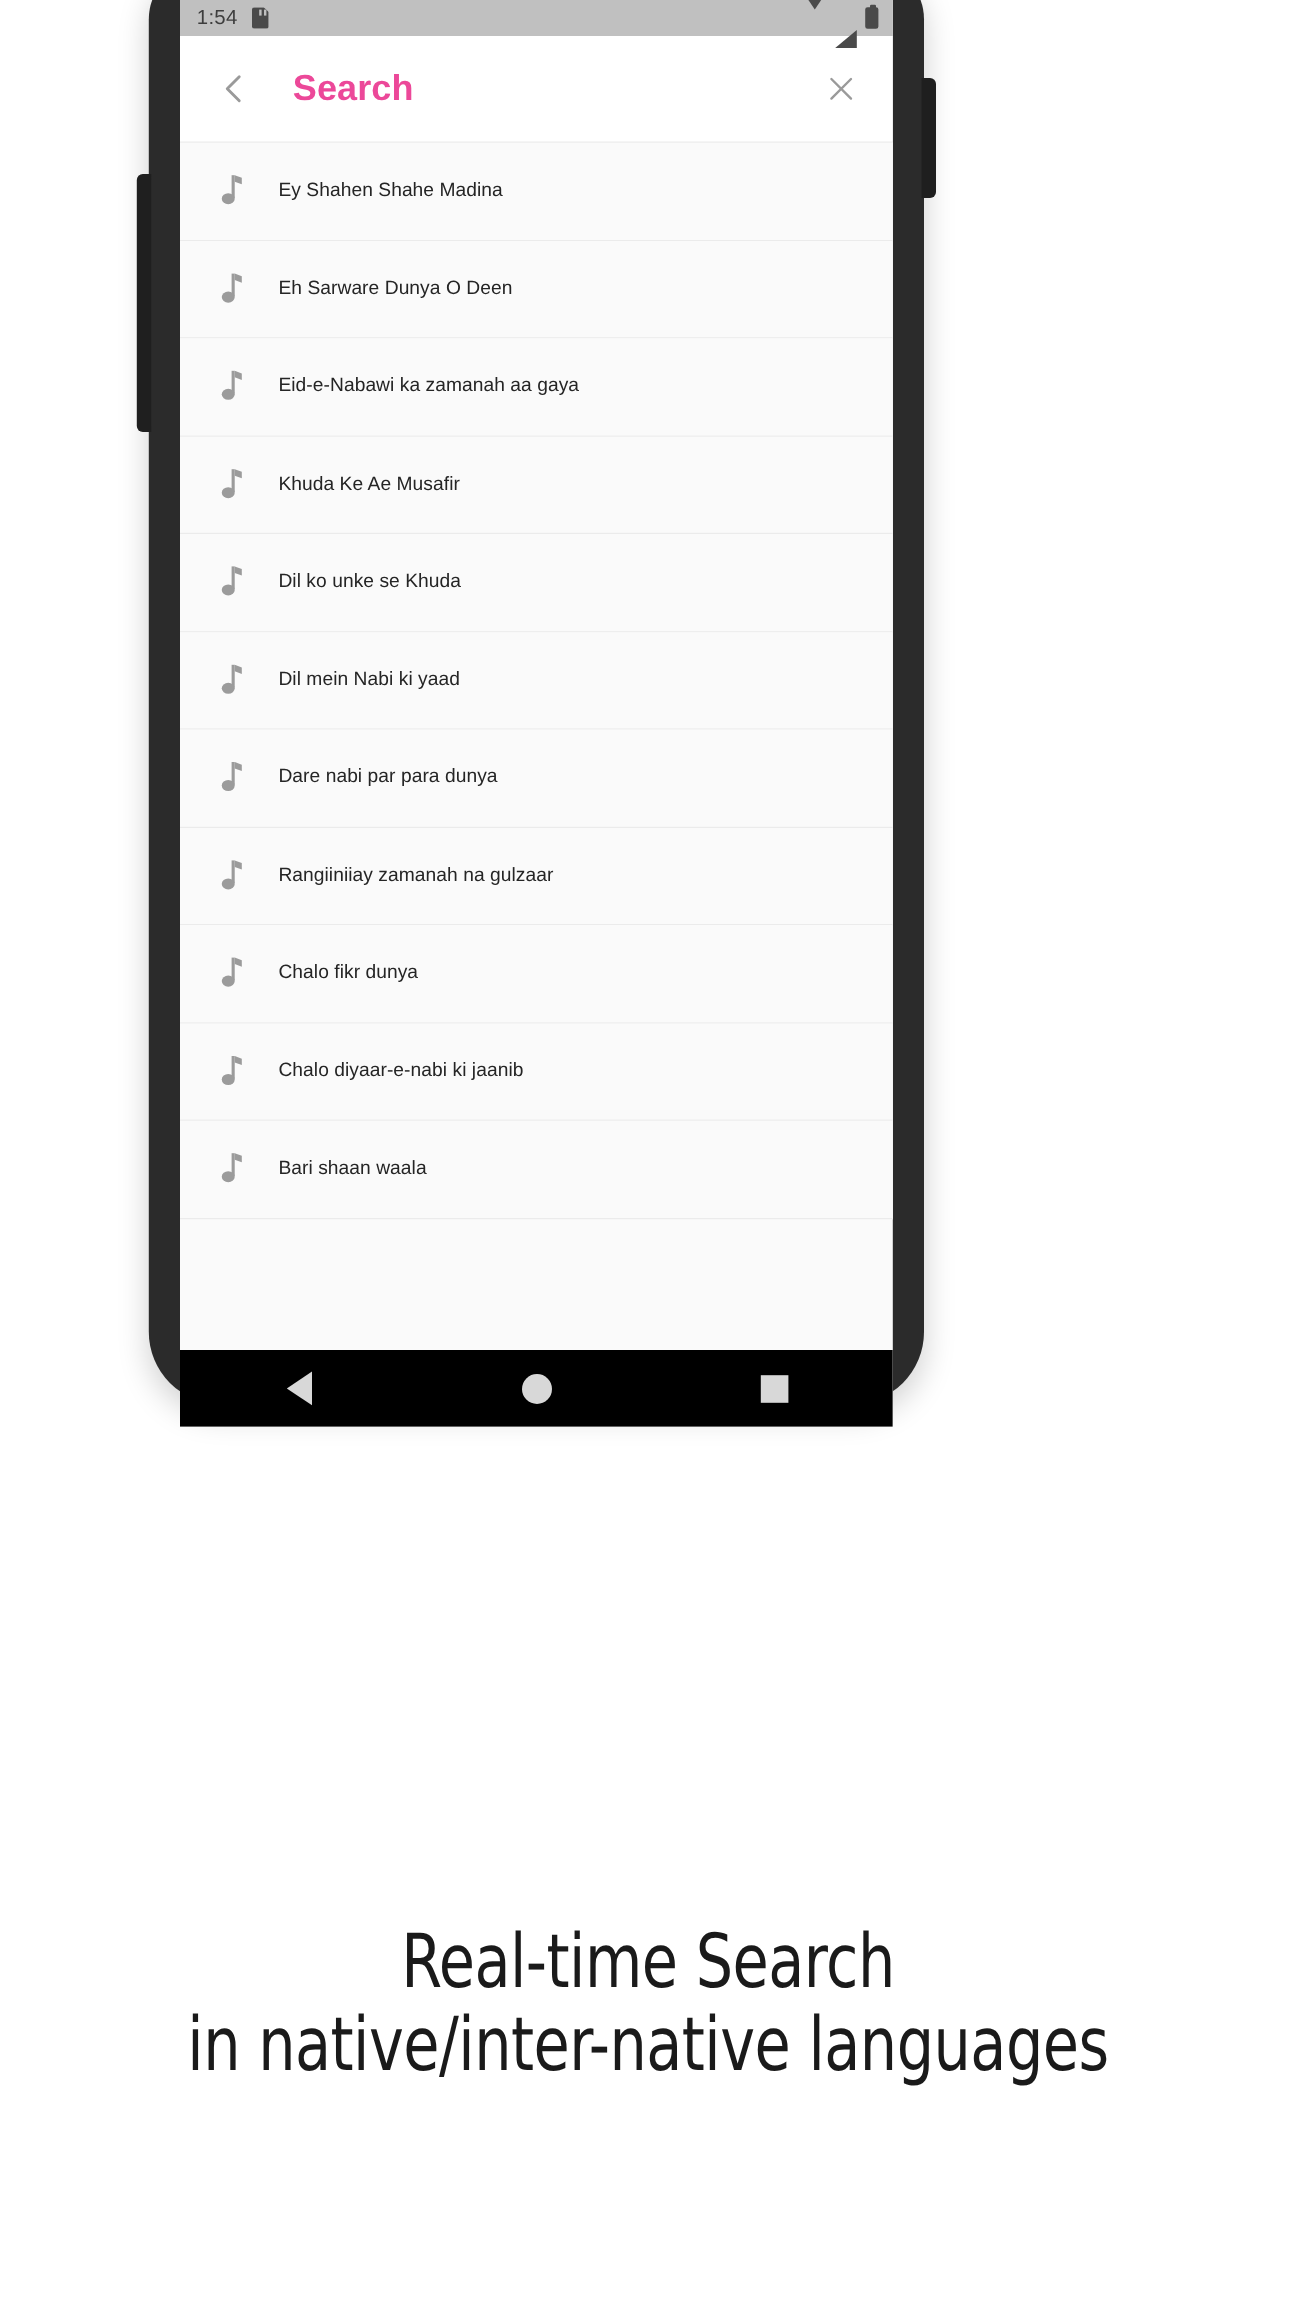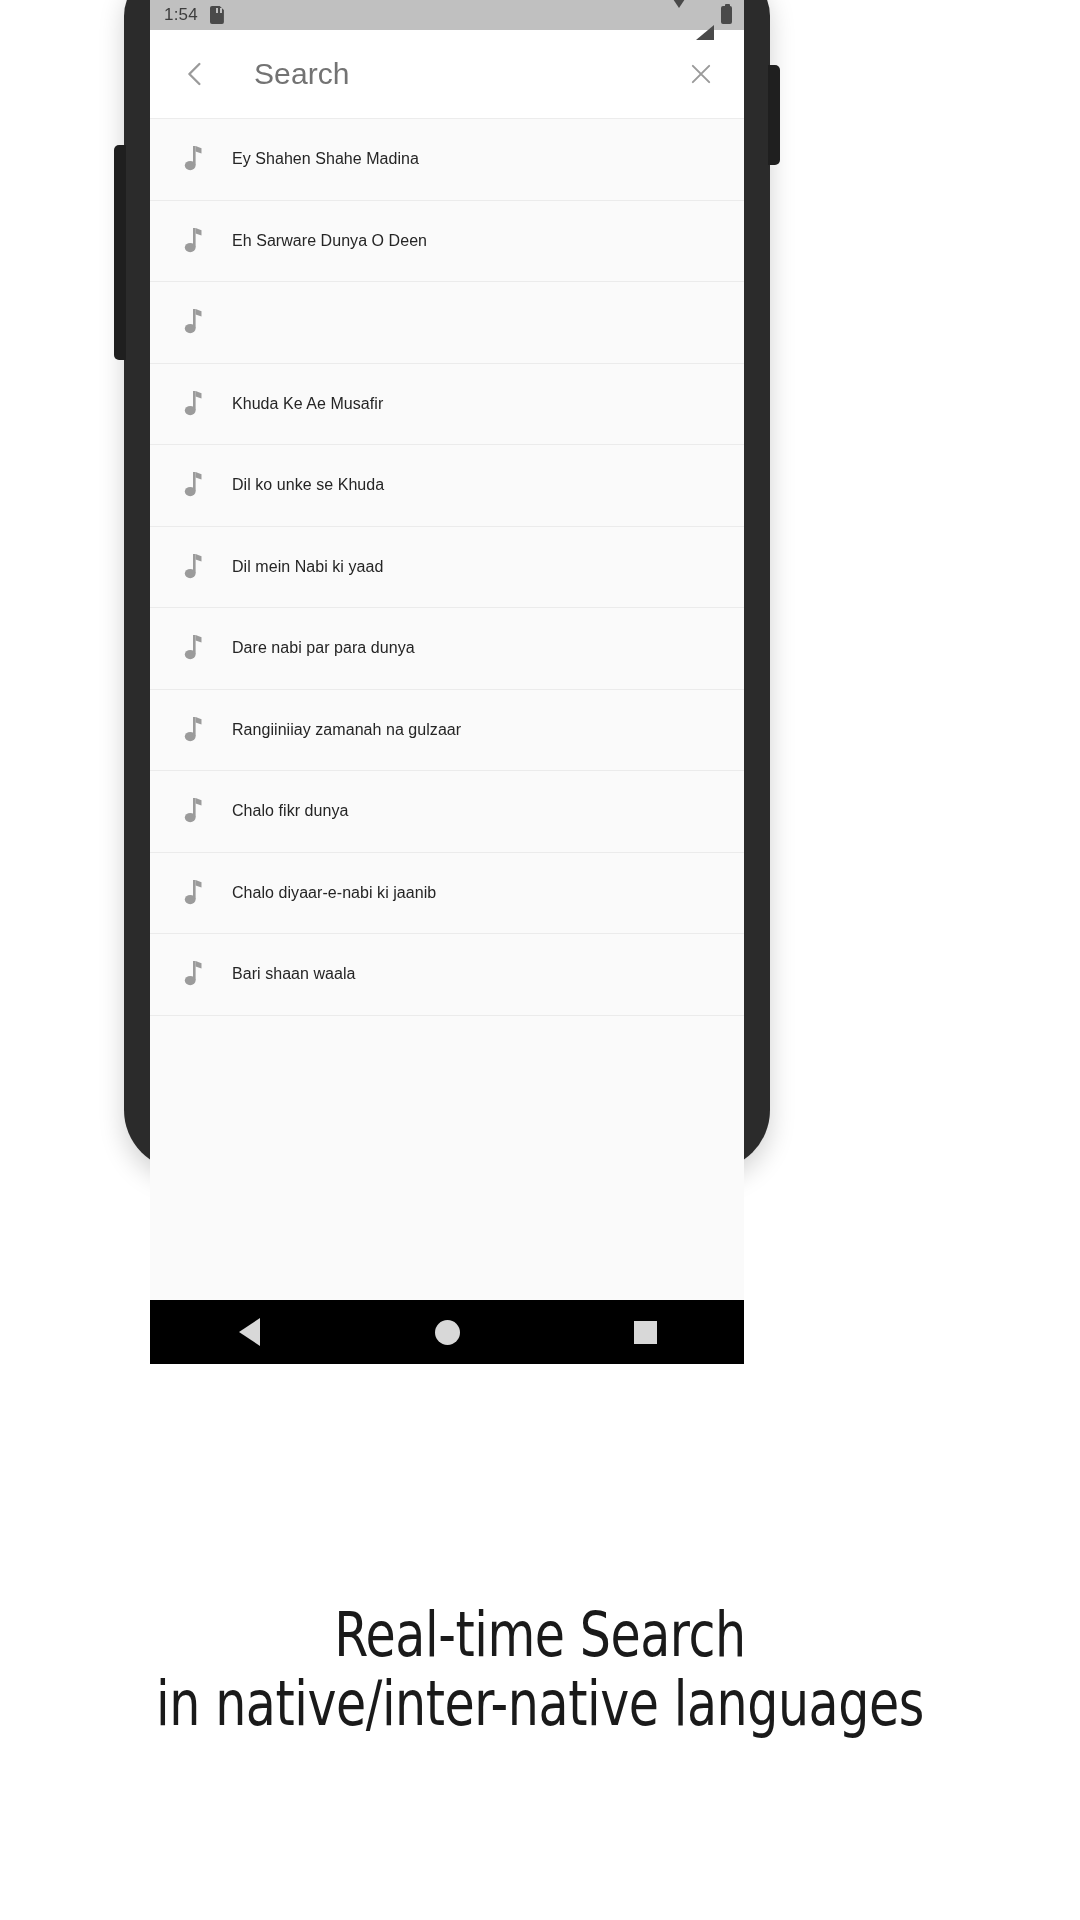--- a/index.html
+++ b/index.html
@@ -50,21 +50,21 @@
     background: #1f1f1f;
     border-radius: 0 5px 5px 0;
   }
 
   
   #screen {
     position: absolute;
     left: 150px;
     top: 0px;
     width: 594px;
-    height: 1364px;
+    height: 1189px;
     background: #fafafa;
     overflow: hidden;
   }
 
   
   #status-bar {
     position: relative;
     height: 30px;
     background: #c0c0c0;
     display: flex;
@@ -121,24 +121,24 @@
     display: flex;
     align-items: center;
     padding: 0 22px 0 24px;
   }
   #back-button {
     width: 42px; height: 42px;
     display:flex; align-items:center; justify-content:center;
     cursor:pointer;
   }
   #search-title {
-    margin-left: 38px;
+    margin-left: 28px;
     font-size: 30px;
-    color: #737373;
-    font-weight: 400;
+    color: #ec4899;
+    font-weight: 700;
     flex: 1;
     letter-spacing: 0.1px;
   }
   #clear-button {
     width: 42px; height: 42px;
     display:flex; align-items:center; justify-content:center;
     cursor:pointer;
   }
 
   
@@ -282,20 +282,21 @@
       </div>
 
       <div class="result-row">
         <span class="note-icon">
           <svg width="22" height="28" viewBox="0 0 22 28">
             <rect x="11" y="1" width="2.6" height="19" fill="#9b9b9b"></rect>
             <path d="M13.6 1 L19.5 3.2 L19.5 8.6 L13.6 6.4 Z" fill="#9b9b9b"></path>
             <ellipse cx="8.2" cy="20.6" rx="5.4" ry="4.6" fill="#9b9b9b"></ellipse>
           </svg>
         </span>
+        <span class="row-label">Eid-e-Nabawi  ka zamanah aa gaya</span>
       </div>
 
       <div class="result-row">
         <span class="note-icon">
           <svg width="22" height="28" viewBox="0 0 22 28">
             <rect x="11" y="1" width="2.6" height="19" fill="#9b9b9b"></rect>
             <path d="M13.6 1 L19.5 3.2 L19.5 8.6 L13.6 6.4 Z" fill="#9b9b9b"></path>
             <ellipse cx="8.2" cy="20.6" rx="5.4" ry="4.6" fill="#9b9b9b"></ellipse>
           </svg>
         </span>

